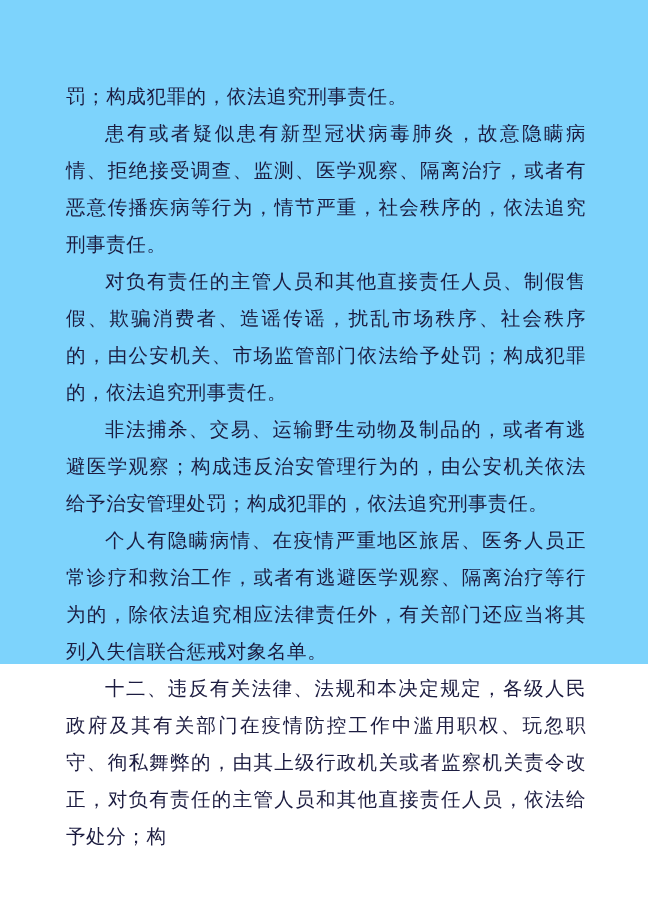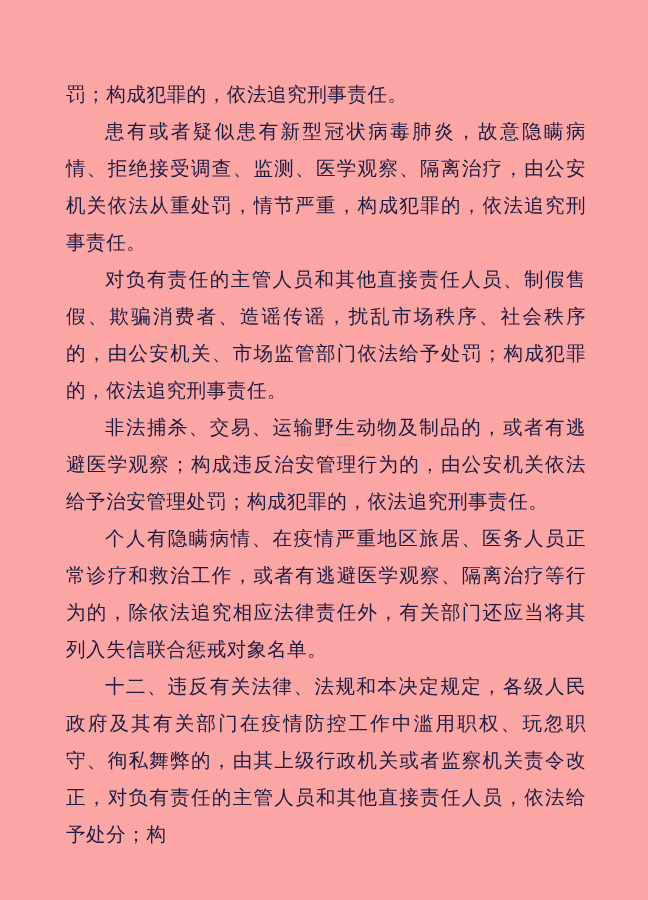--- a/index.html
+++ b/index.html
@@ -9,25 +9,24 @@
   body {
     width: 648px;
     height: 900px;
     background: #ffffff;
     font-family: "DejaVu Sans", sans-serif;
     overflow: hidden;
   }
   .page {
     position: relative;
     width: 648px;
-    height: 900px;
-    background: #fca5a5;
+    height: 664px;
+    background: #7dd3fc;
     box-sizing: border-box;
     padding: 78px 62px 40px 66px;
-    font-family: Liberation Mono, monospace;
   }
   .doc-body {
     color: #1c1c40;
     font-size: 19.5px;
     line-height: 37px;
     letter-spacing: 0.6px;
     text-align: justify;
     text-justify: inter-ideograph;
   }
   .para {
@@ -41,19 +40,19 @@
   .para + .para {
     margin-top: 0;
   }
 </style>
 </head>
 <body>
 
 <div class="page">
   <div class="doc-body">
     <p class="para">罚；构成犯罪的，依法追究刑事责任。</p>
-    <p class="para indent">患有或者疑似患有新型冠状病毒肺炎，故意隐瞒病情、拒绝接受调查、监测、医学观察、隔离治疗，由公安机关依法从重处罚，情节严重，构成犯罪的，依法追究刑事责任。</p>
+    <p class="para indent">患有或者疑似患有新型冠状病毒肺炎，故意隐瞒病情、拒绝接受调查、监测、医学观察、隔离治疗，或者有恶意传播疾病等行为，情节严重，社会秩序的，依法追究刑事责任。</p>
     <p class="para indent">对负有责任的主管人员和其他直接责任人员、制假售假、欺骗消费者、造谣传谣，扰乱市场秩序、社会秩序的，由公安机关、市场监管部门依法给予处罚；构成犯罪的，依法追究刑事责任。</p>
     <p class="para indent">非法捕杀、交易、运输野生动物及制品的，或者有逃避医学观察；构成违反治安管理行为的，由公安机关依法给予治安管理处罚；构成犯罪的，依法追究刑事责任。</p>
     <p class="para indent">个人有隐瞒病情、在疫情严重地区旅居、医务人员正常诊疗和救治工作，或者有逃避医学观察、隔离治疗等行为的，除依法追究相应法律责任外，有关部门还应当将其列入失信联合惩戒对象名单。</p>
     <p class="para indent">十二、违反有关法律、法规和本决定规定，各级人民政府及其有关部门在疫情防控工作中滥用职权、玩忽职守、徇私舞弊的，由其上级行政机关或者监察机关责令改正，对负有责任的主管人员和其他直接责任人员，依法给予处分；构</p>
   </div>
 </div>
 
 </body></html>

